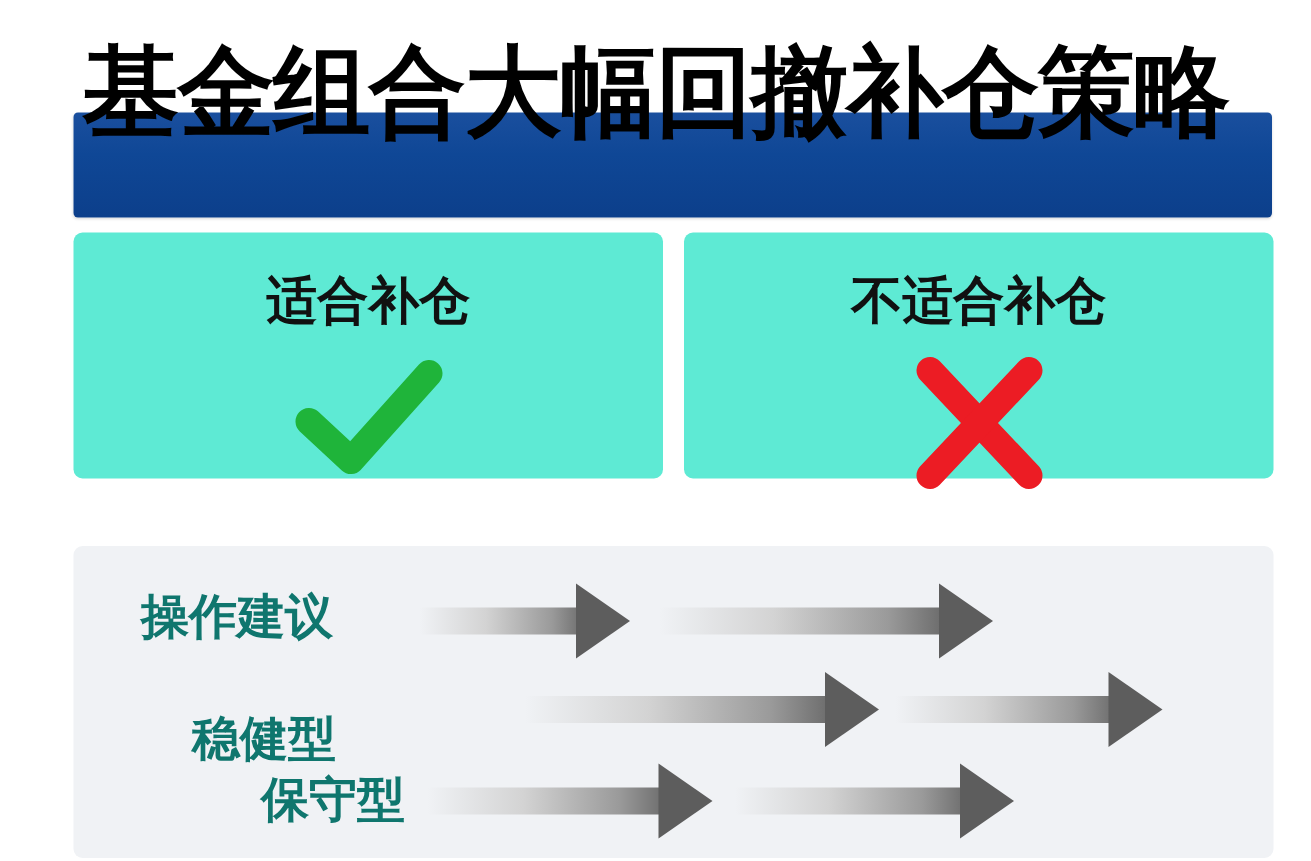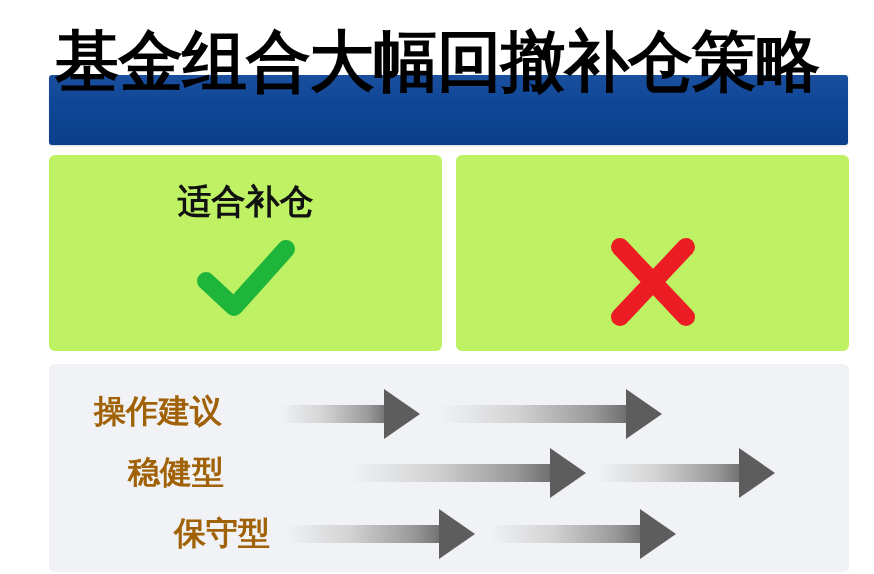--- a/index.html
+++ b/index.html
@@ -13,37 +13,37 @@
     box-shadow: 0 1px 2px rgba(0,0,0,0.15);
   }
   .title-text {
     position: absolute; left: 0; top: 22px; width: 874px; text-align: center;
     font-size: 66px; font-weight: bold; color: #000; letter-spacing: -1px;
     line-height: 80px; white-space: nowrap;
     transform: scaleX(0.98);
   }
 
   .card {
-    position: absolute; top: 155px; height: 196px;
-    background: #bef264; border-radius: 6px;
+    position: absolute; top: 155px; height: 164px;
+    background: #5eead4; border-radius: 6px;
   }
   .card.good { left: 49px; width: 393px; }
   .card.bad { left: 456px; width: 393px; }
   .card-title {
     position: absolute; left: 0; right: 0; top: 26px; text-align: center;
     font-size: 34px; font-weight: bold; color: #111; line-height: 40px;
   }
   .card-icon { position: absolute; left: 50%; top: 82px; transform: translateX(-50%); }
 
   .panel {
     position: absolute; left: 49px; top: 364px; width: 800px; height: 208px;
     background: #f0f2f5; border-radius: 6px;
   }
   .row-label {
-    position: absolute; font-size: 32px; font-weight: bold; color: #a16207;
+    position: absolute; font-size: 32px; font-weight: bold; color: #0f766e;
     line-height: 40px; white-space: nowrap;
   }
   .arrow {
     position: absolute; height: 50px;
   }
   .arrow .shaft {
     position: absolute; left: 0; top: 16px; height: 18px;
     background: linear-gradient(90deg, rgba(240,242,245,0) 0%, #d3d3d3 40%, #9a9a9a 80%, #6a6a6a 100%);
   }
   .arrow .head {
@@ -61,32 +61,33 @@
 <div class="card good">
   <div class="card-title">适合补仓</div>
   <div class="card-icon">
     <svg width="104" height="84" viewBox="0 0 104 84">
       <polyline points="12,44 40,70 92,12" fill="none" stroke="#1fb43a" stroke-width="18" stroke-linecap="round" stroke-linejoin="round"></polyline>
     </svg>
   </div>
 </div>
 
 <div class="card bad">
+  <div class="card-title">不适合补仓</div>
   <div class="card-icon">
     <svg width="90" height="90" viewBox="0 0 90 90">
       <line x1="12" y1="10" x2="78" y2="80" stroke="#ec1c24" stroke-width="18" stroke-linecap="round"></line>
       <line x1="78" y1="10" x2="12" y2="80" stroke="#ec1c24" stroke-width="18" stroke-linecap="round"></line>
     </svg>
   </div>
 </div>
 
 <div class="panel"></div>
 
 <div class="row-label" style="left:94px; top:391px;">操作建议</div>
-<div class="row-label" style="left:128px; top:452px;font-family:Liberation Serif, serif;">稳健型</div>
+<div class="row-label" style="left:128px; top:472px;font-family:Liberation Serif, serif;">稳健型</div>
 <div class="row-label" style="left:128px; top:513px;margin-left:46px;">保守型</div>
 
 <div class="arrow" style="left:280px; top:389px; width:140px;">
   <div class="shaft" style="width:110px;"></div>
     <div class="head" style="left:104px;"></div>
 </div>
 <div class="arrow" style="left:440px; top:389px; width:222px;">
   <div class="shaft" style="width:190px;"></div>
     <div class="head" style="left:186px;"></div>
 </div>

